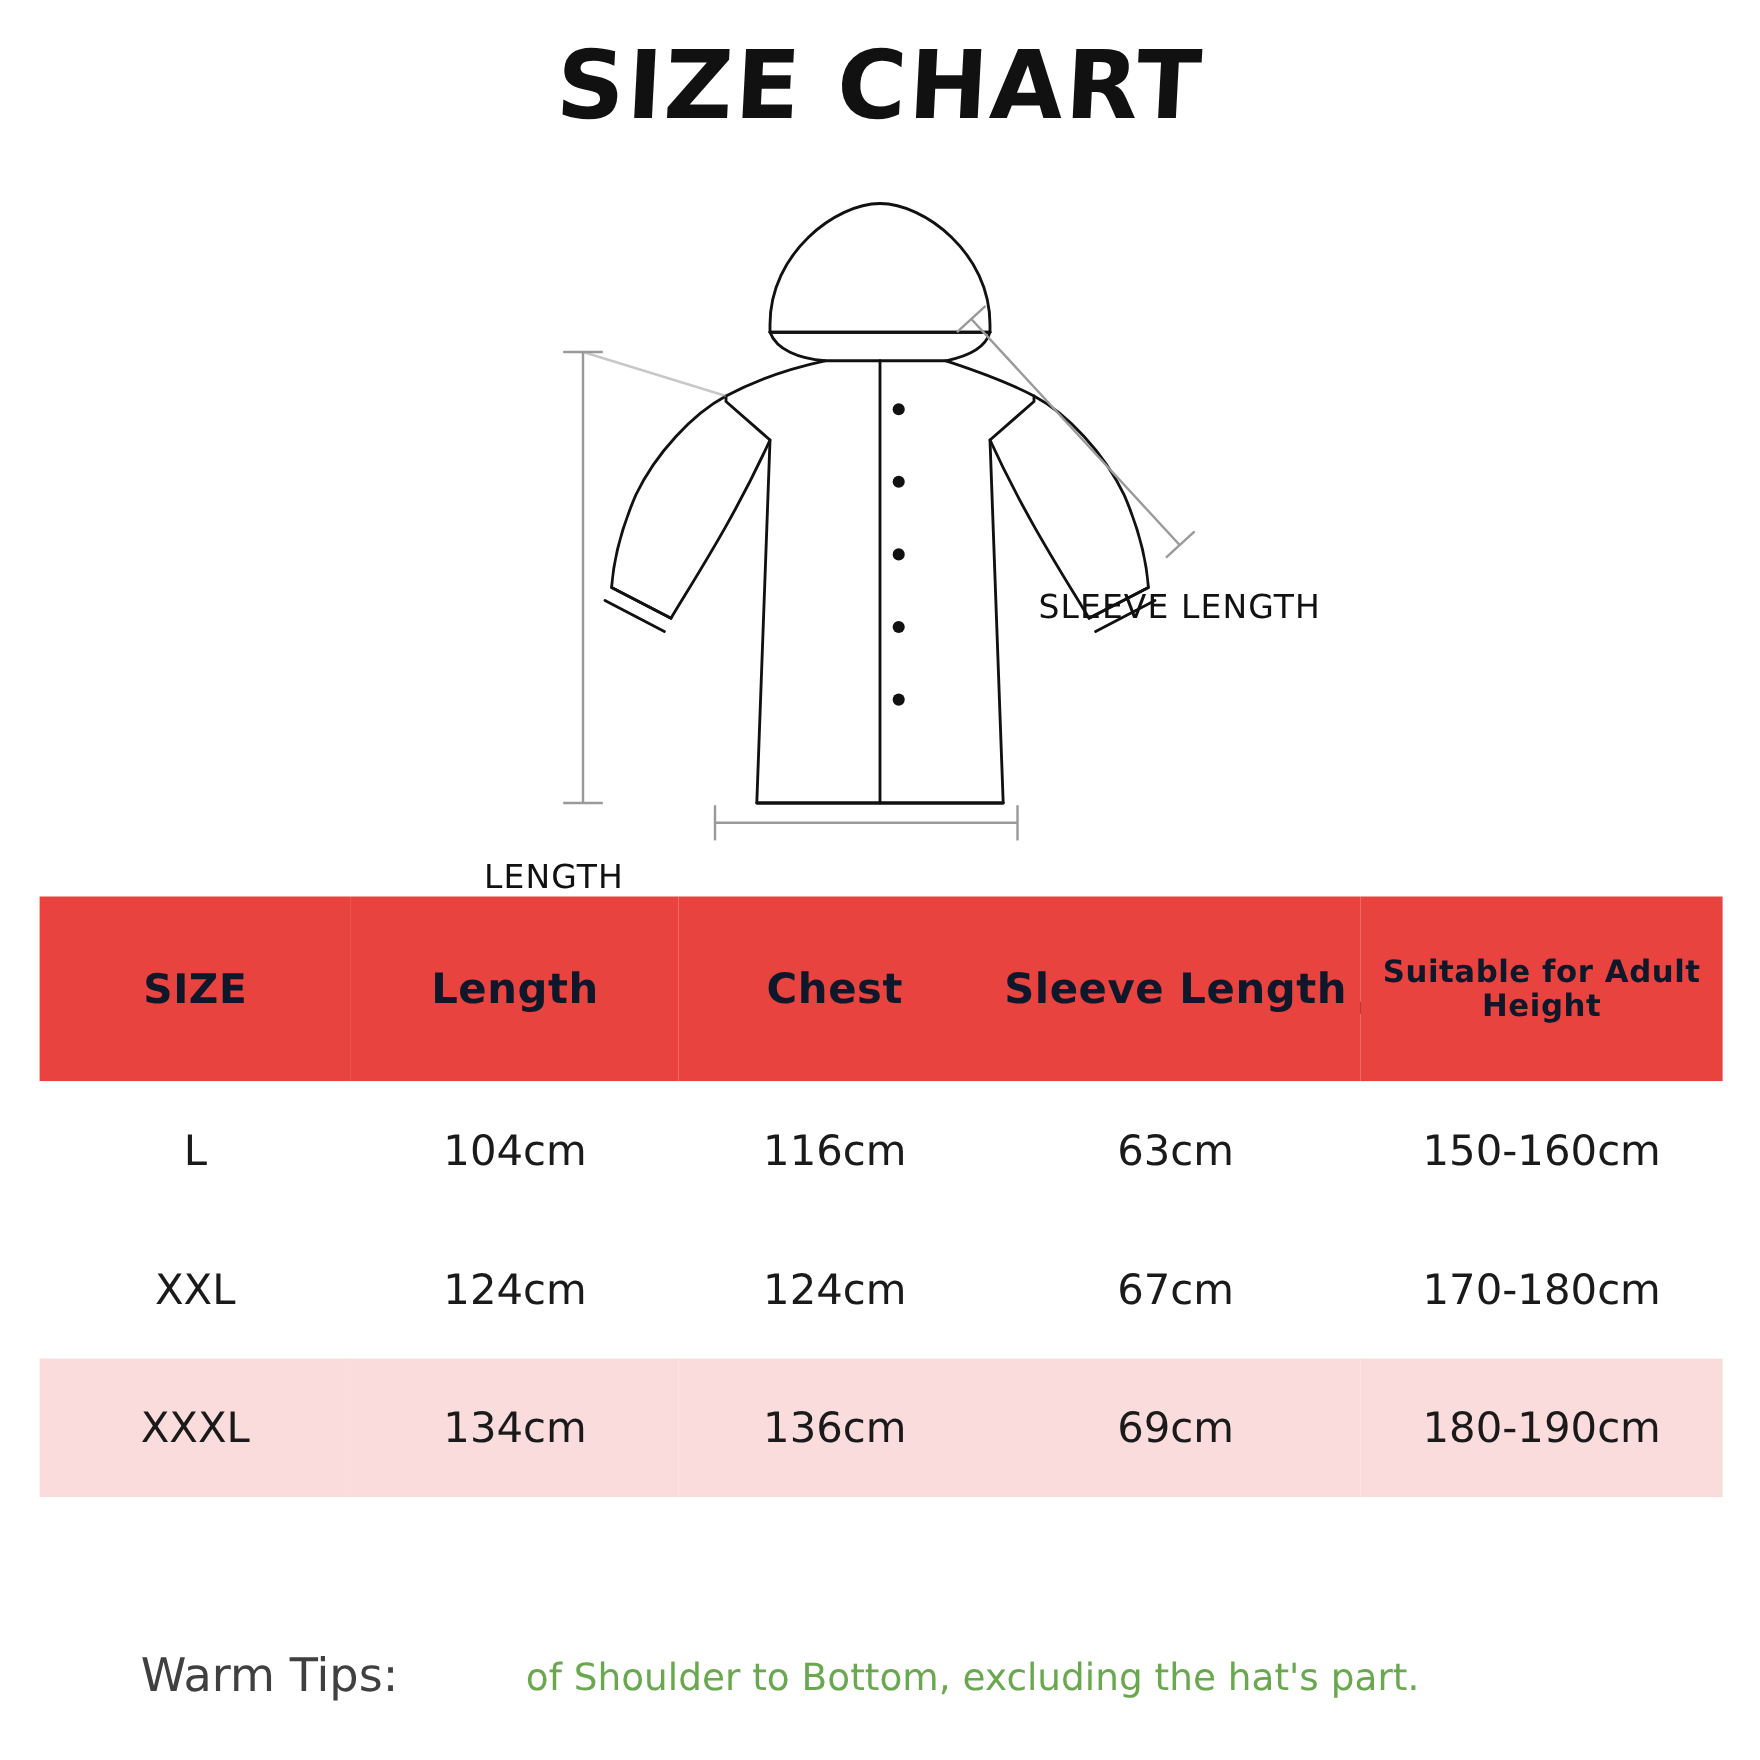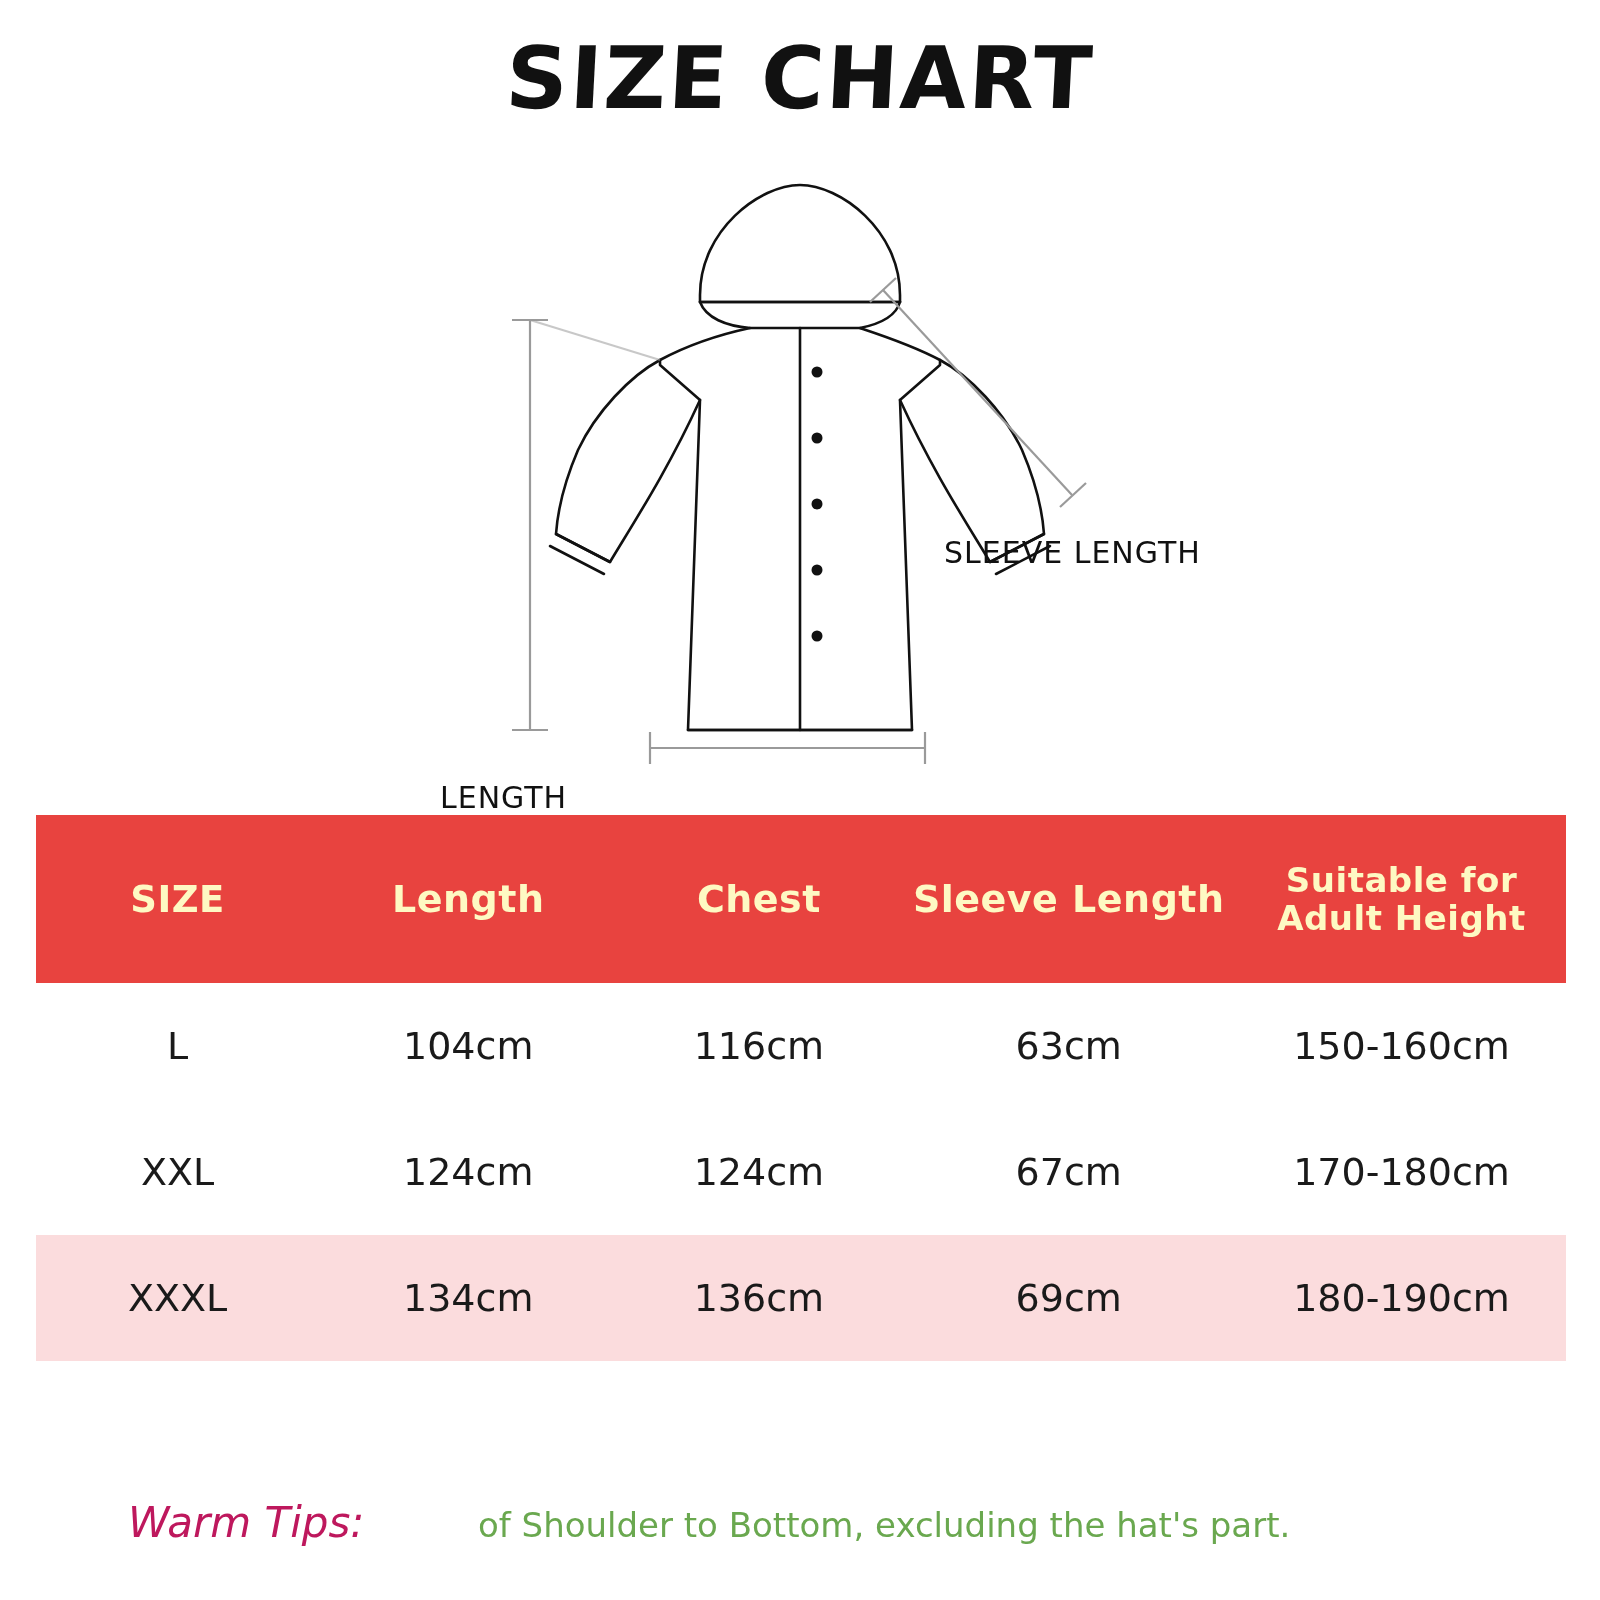--- a/index.html
+++ b/index.html
@@ -63,31 +63,31 @@
     left: 36px;
     width: 1530px;
   }
   table {
     width: 100%;
     border-collapse: collapse;
     table-layout: fixed;
   }
   thead th {
     background: #e8433f;
-    color: #fef9c3;
+    color: #0f172a;
     font-size: 38px;
     font-weight: bold;
     padding: 14px 4px;
     height: 140px;
     vertical-align: middle;
     font-family: "DejaVu Sans", sans-serif;
     letter-spacing: 0.5px;
   }
   thead th.col-size { font-size: 37px; }
-  thead th.col-suit { font-size: 34px; line-height: 1.12; margin-top: 45px; }
+  thead th.col-suit { font-size: 28px; line-height: 1.12; margin-top: 45px; }
 
   tbody td {
     text-align: center;
     font-size: 38px;
     color: #1a1a1a;
     height: 124px;
     vertical-align: middle;
     font-family: "DejaVu Sans", sans-serif;
   }
   tbody tr.odd  td { background: #ffffff; }
@@ -105,22 +105,21 @@
     left: 128px;
     top: 1498px;
     width: 1400px;
     color: #6aa84f;
     font-family: "DejaVu Sans", sans-serif;
   }
   .tips-head {
     position: absolute;
     left: 0; top: 0;
     font-size: 42px;
-    color: #be185d;
-    font-style: italic;
+    color: #404040;
   }
   .tips-body {
     position: absolute;
     left: 296px;
     top: 6px;
     font-size: 34px;
     line-height: 1.25;
     color: #6aa84f;
     width: 1180px;
   }

